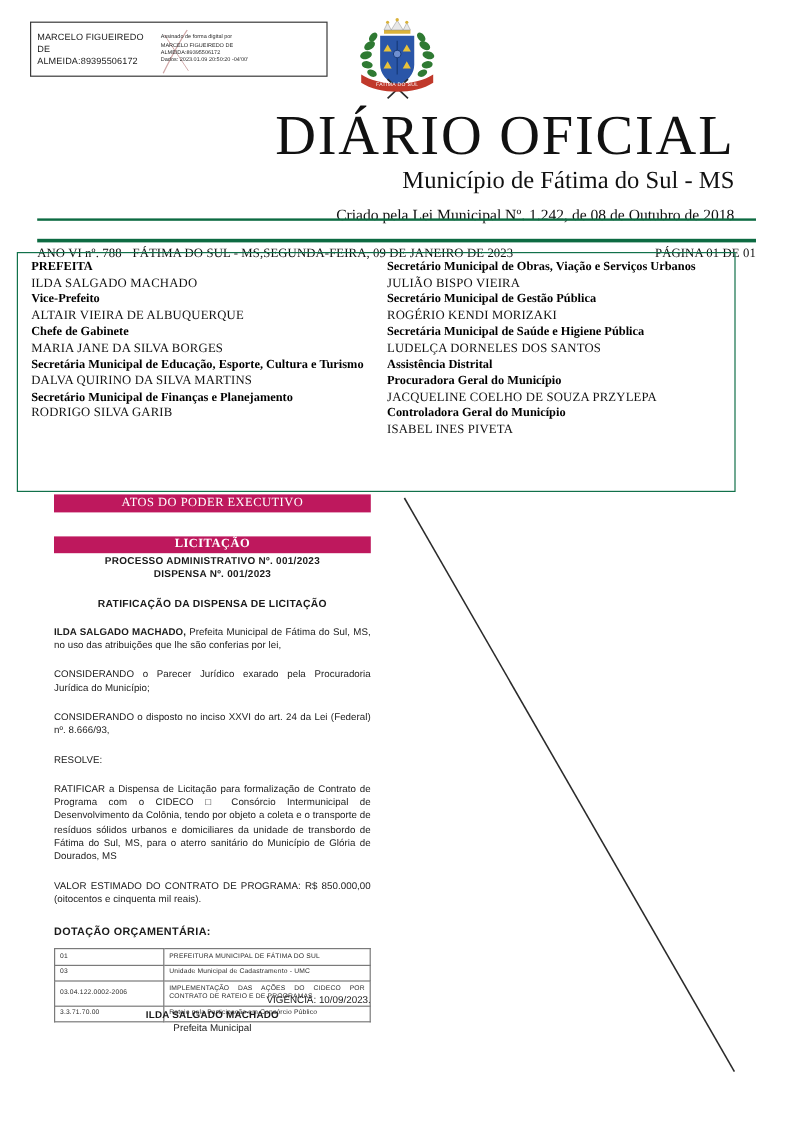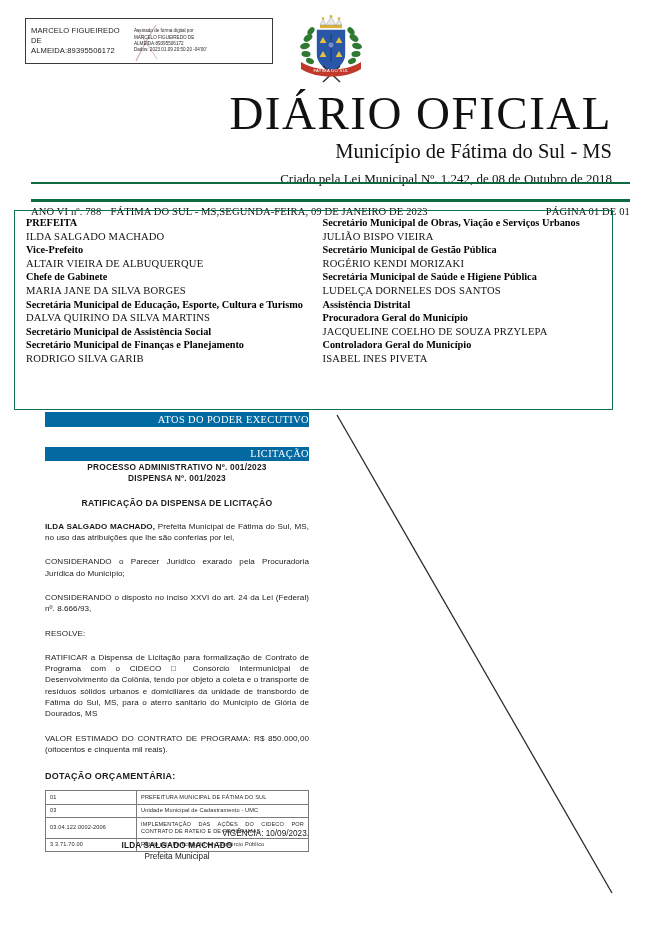--- a/index.html
+++ b/index.html
@@ -165,41 +165,42 @@
     font-family: "Liberation Serif", "DejaVu Serif", serif;
     font-size: 10.6px;
     line-height: 13.6px;
     color: #111;
     letter-spacing: 0.15px;
   }
 
   
   .banner {
     position: absolute;
-    background: #0369a1;
+    background: #be185d;
     color: #ffffff;
     font-family: "Liberation Serif", "DejaVu Serif", serif;
-    text-align: right;
+    text-align: center;
     letter-spacing: 0.4px;
   }
   .banner-exec {
     left: 45px;
     top: 412px;
     width: 264px;
     height: 15px;
     line-height: 15px;
     font-size: 10.4px;
   }
   .banner-lic {
     left: 45px;
     top: 447px;
     width: 264px;
     height: 14px;
     line-height: 14px;
     font-size: 10.4px;
+    font-weight: bold;
   }
 
   
   .article {
     position: absolute;
     left: 45px;
     top: 462px;
     width: 264px;
     font-family: "Liberation Sans", sans-serif;
     color: #1a1a1a;
@@ -367,21 +368,20 @@
 <div class="officials-box">
   <div class="off-col left">
     <div class="off-role">PREFEITA</div>
     <div class="off-name">ILDA SALGADO MACHADO</div>
     <div class="off-role">Vice-Prefeito</div>
     <div class="off-name">ALTAIR VIEIRA DE ALBUQUERQUE</div>
     <div class="off-role">Chefe de Gabinete</div>
     <div class="off-name">MARIA JANE DA SILVA BORGES</div>
     <div class="off-role">Secretária Municipal de Educação, Esporte, Cultura e Turismo</div>
     <div class="off-name">DALVA QUIRINO DA SILVA MARTINS</div>
-    <div class="off-role">Secretário Municipal de Assistência Social</div>
     <div class="off-role">Secretário Municipal de Finanças e Planejamento</div>
     <div class="off-name">RODRIGO SILVA GARIB</div>
   </div>
   <div class="off-col right">
     <div class="off-role">Secretário Municipal de Obras, Viação e Serviços Urbanos</div>
     <div class="off-name">JULIÃO BISPO VIEIRA</div>
     <div class="off-role">Secretário Municipal de Gestão Pública</div>
     <div class="off-name">ROGÉRIO KENDI MORIZAKI</div>
     <div class="off-role">Secretária Municipal de Saúde e Higiene Pública</div>
     <div class="off-name">LUDELÇA DORNELES DOS SANTOS</div>

